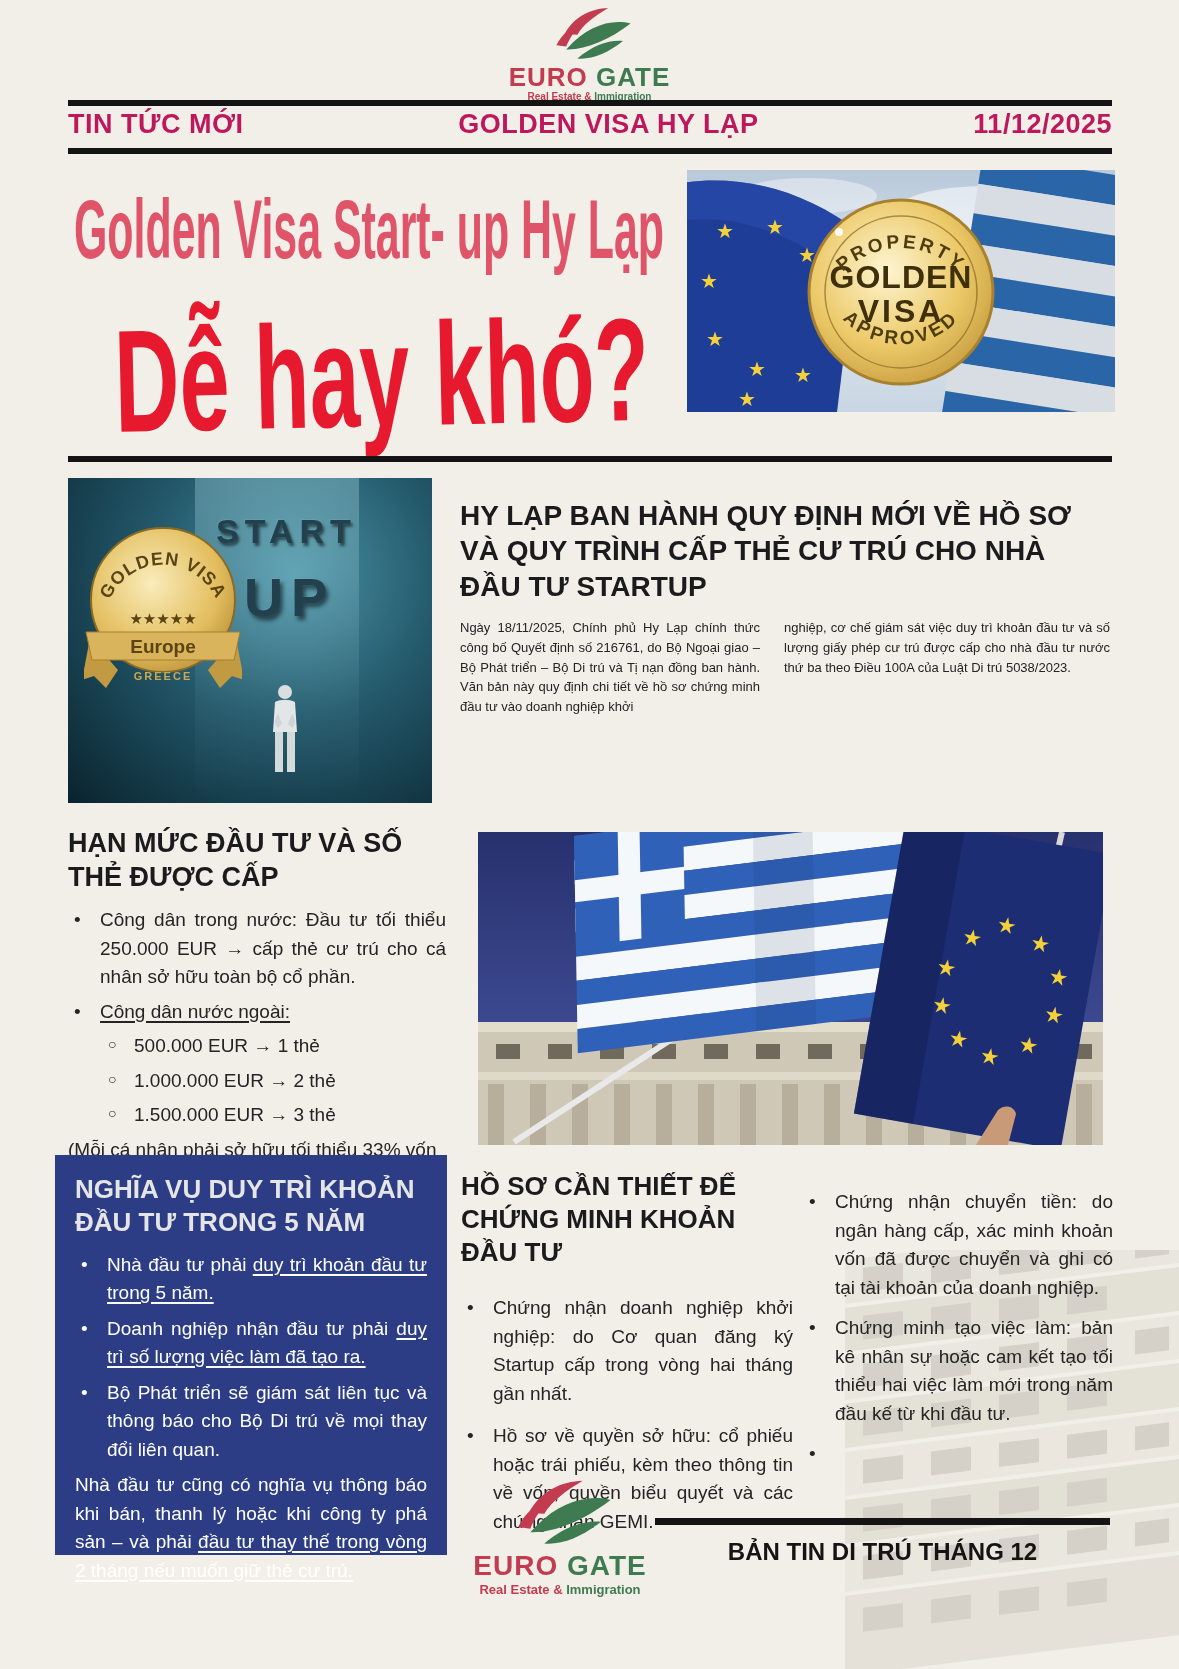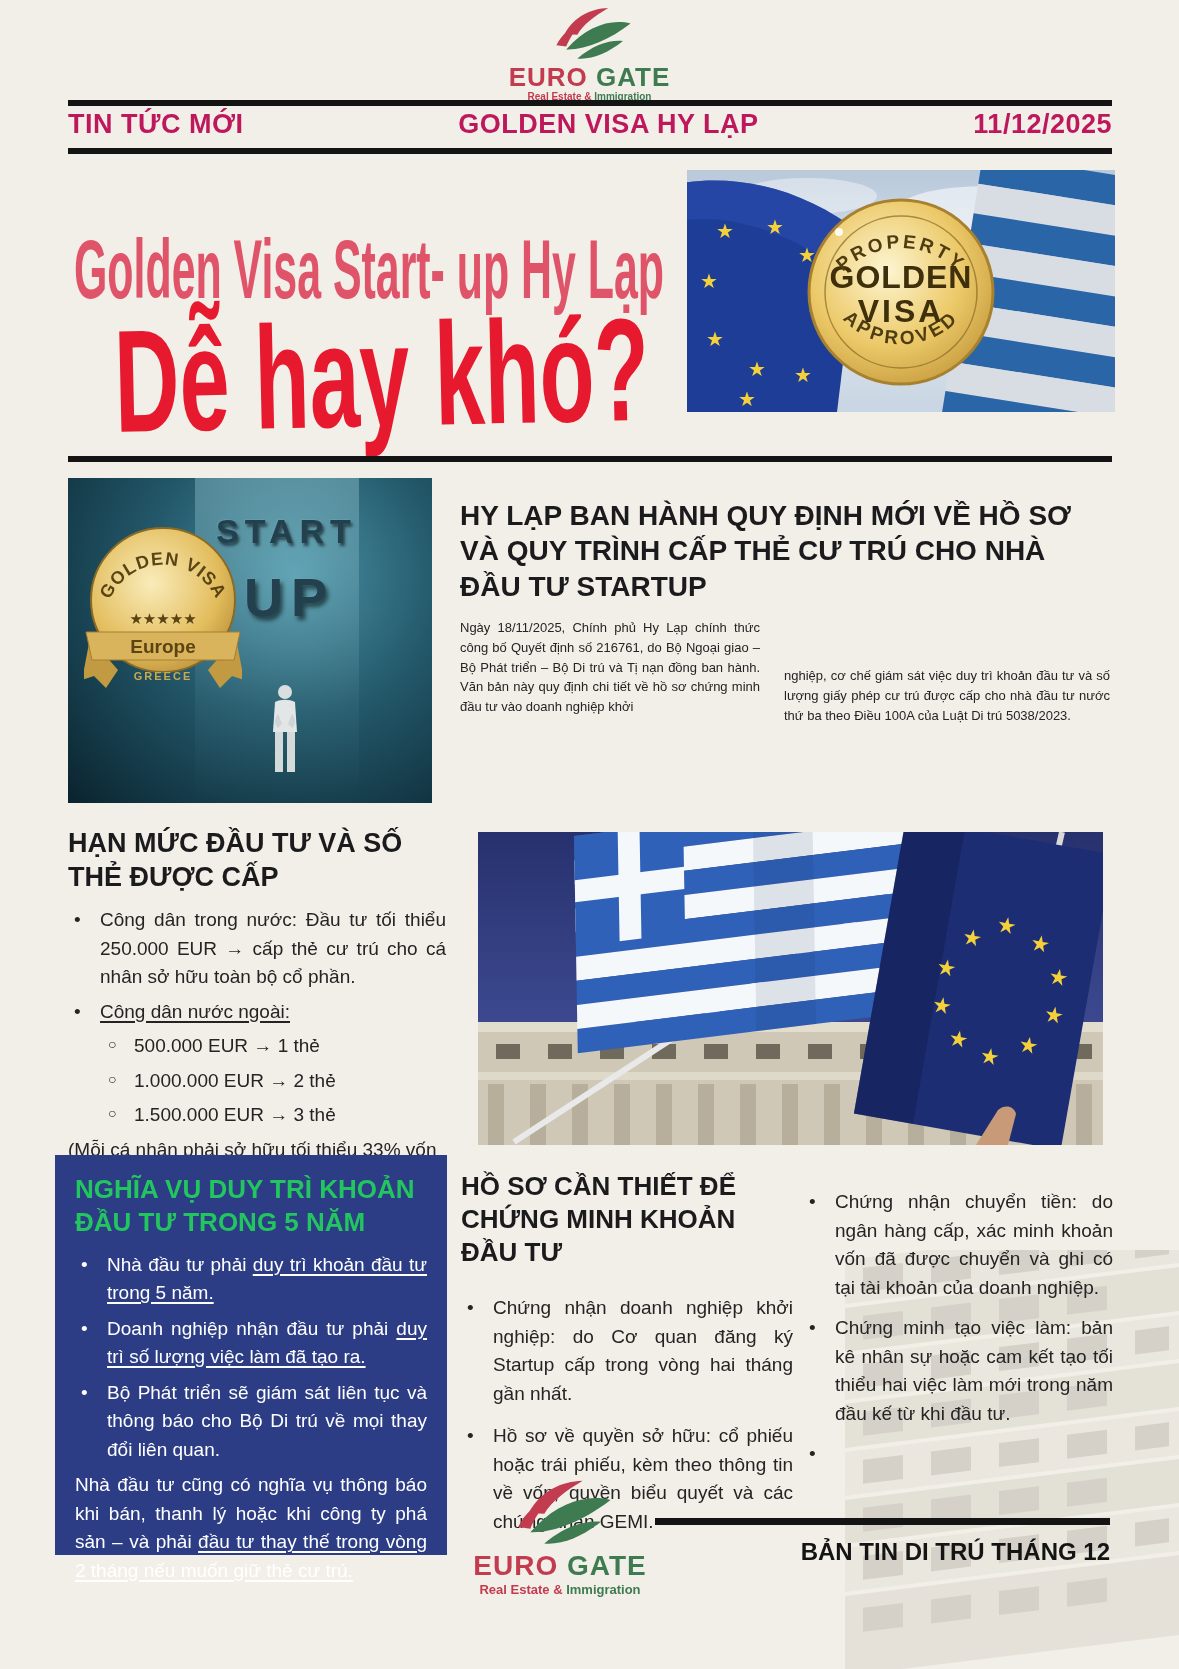--- a/index.html
+++ b/index.html
@@ -17,21 +17,21 @@
   .brand-tagline{font-size:10px; font-weight:bold; margin-top:2px;}
   .tag-red{color:#c23b4e;} .tag-green{color:#3e7b50;}
 
   
   .rule{background:#141414; height:6px; left:68px; width:1044px;}
   .rule1{top:100px;} .rule2{top:148px;} .rule3{top:456px;}
   .masthead{top:109px; left:68px; width:1044px; display:flex; justify-content:space-between;
     font-size:27px; font-weight:bold; color:#be185d; letter-spacing:.5px;}
 
   
-  .headline1{top:174px; left:74px;margin-top:40px;}
+  .headline1{top:174px; left:74px;}
   .headline2{top:280px; left:112px; transform:rotate(-1.3deg); transform-origin:left top;}
 
   
   .hero{top:170px; left:687px; width:428px; height:242px; overflow:hidden; background:#cfdce8;}
 
   
   .startup{top:478px; left:68px; width:364px; height:325px; overflow:hidden;
     background:radial-gradient(circle at 62% 30%, #4b93a5 0%, #23596b 45%, #0a232e 100%);}
   .startup .beam{position:absolute; left:35%; top:0; width:45%; height:100%;
     background:linear-gradient(180deg, rgba(190,235,245,.30), rgba(190,235,245,.05) 70%, rgba(190,235,245,0));}
@@ -39,42 +39,42 @@
     color:#22404e; text-shadow:2px 3px 3px rgba(0,0,0,.55), -1px -1px 0 rgba(120,170,185,.35);}
   .word-up{position:absolute; left:176px; top:88px; font-size:54px; font-weight:bold; letter-spacing:8px;
     color:#22404e; text-shadow:3px 4px 4px rgba(0,0,0,.55), -1px -1px 0 rgba(120,170,185,.35);}
   .badge{position:absolute; left:16px; top:42px;}
   .person{position:absolute; left:198px; top:206px;}
 
   
   .article-title{top:498px; left:460px; width:648px; font-size:28px; font-weight:bold; line-height:1.26; color:#1b1b1d;}
   .article-cols{top:618px; left:460px; width:650px; display:flex; gap:24px;}
   .article-cols .col{font-size:13px; line-height:1.52; text-align:justify; color:#242424;}
-  .col1{width:300px;} .col2{flex:1;margin-top:48px;}
+  .col1{width:300px;} .col2{flex:1;}
 
   
   .limits{top:826px; left:68px; width:378px;}
   .sec-title{font-size:27px; font-weight:bold; line-height:1.26; color:#1b1b1d;}
   .list{margin-top:12px; font-size:19px; line-height:1.5; color:#242424;}
   .li{display:flex; margin-bottom:6px;}
   .li .mk{flex:0 0 26px; text-align:left; padding-left:6px;}
   .li .tx{flex:1; text-align:justify;}
   .sub{margin-left:34px;}
   .sub .mk{flex:0 0 26px; font-size:14px; padding-top:2px;}
   .bold{font-weight:normal;}
   .u{text-decoration:underline; text-decoration-thickness:2px; text-underline-offset:3px;}
   .note{margin-top:4px; font-size:19px; line-height:1.45; color:#242424;}
 
   
   .photo{top:832px; left:478px; width:625px; height:313px; overflow:hidden; background:#2b3674;}
 
   
   .bluebox{top:1155px; left:55px; width:392px; height:400px; background:#2c3d86; color:#fff;
     padding:18px 20px; box-sizing:border-box;}
-  .bluebox .sec-title{color:#22c55e; font-size:26px;}
+  .bluebox .sec-title{color:#e5e5e5; font-size:26px;}
   .bluebox .list{color:#fff; font-size:19px;}
   .bluebox .li{margin-bottom:7px;}
   .bluebox .tail{font-size:19px; line-height:1.5; text-align:justify; margin-top:2px;}
 
   
   .docs{top:1170px; left:461px; width:332px;}
   .docs .sec-title{font-size:26px;}
   .docs .list{margin-top:26px;}
   .docs .li{margin-bottom:14px;}
   .proofs{top:1176px; left:803px; width:310px;}
@@ -82,21 +82,21 @@
 
   
   .bg-building{top:1250px; left:845px; width:334px; height:419px; opacity:.32;}
 
   
   .footer-logo{top:1478px; left:460px; width:200px; text-align:center; line-height:1;}
   .footer-logo svg{display:block; margin:0 auto;}
   .footer-name{font-size:28px; font-weight:bold; letter-spacing:1px; margin-top:4px;}
   .footer-tagline{font-size:13px; font-weight:bold; margin-top:3px;}
   .footer-rule{top:1518px; left:655px; width:455px; height:7px; background:#141414;}
-  .footer-badge{top:1538px; left:655px; width:455px; text-align:right; font-size:24px; font-weight:bold; color:#141414;}
+  .footer-badge{top:1538px; left:655px; width:455px; text-align:center; font-size:24px; font-weight:bold; color:#141414;}
 </style>
 </head>
 <body>
 
 <div class="page">
 
   <div class="abs bg-building">
     <svg width="334" height="419" viewBox="0 0 334 419">
       <g transform="skewY(-7)">
         <rect x="0" y="10" width="334" height="44" fill="#d9d5c9"></rect>

